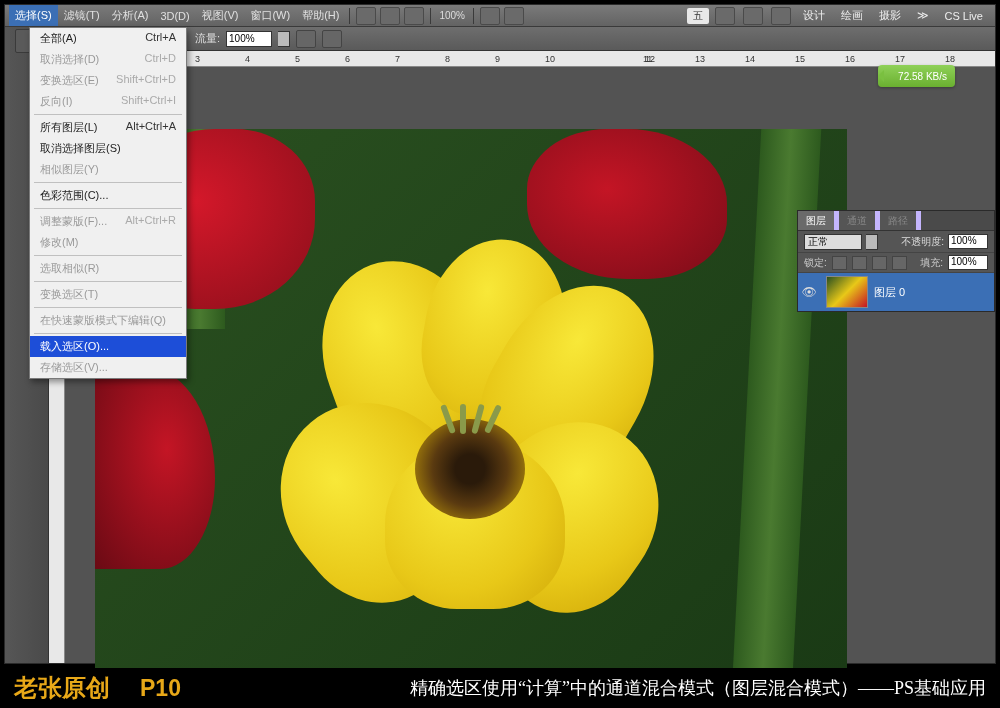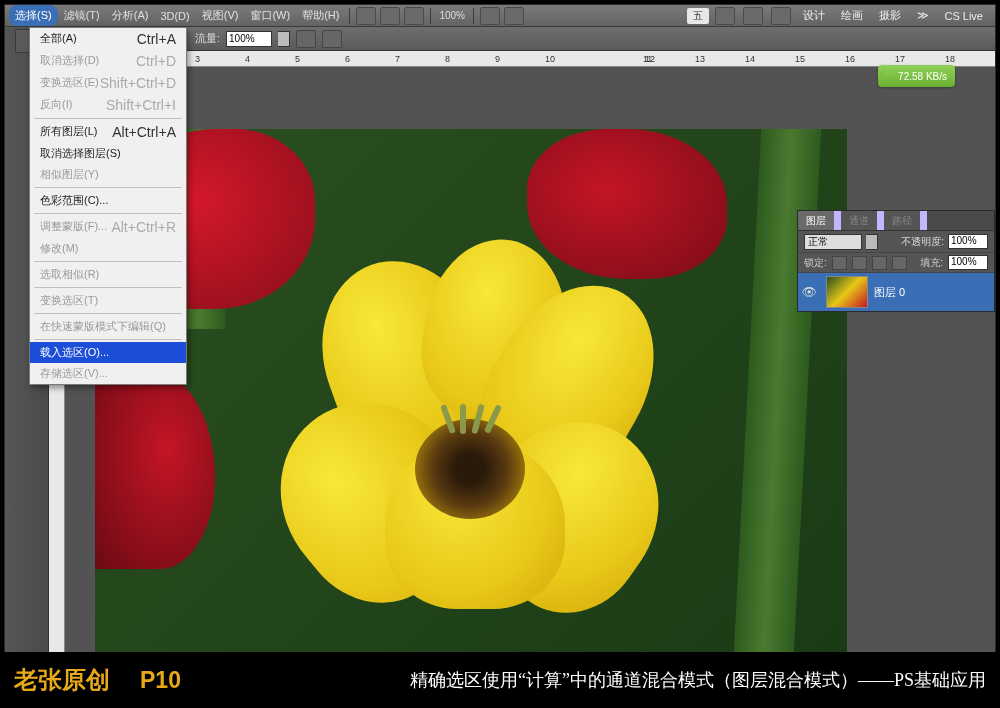--- a/index.html
+++ b/index.html
@@ -1,32 +1,32 @@
 <!DOCTYPE html>
 <html><head>
 <meta charset="utf-8">
 <style>
 * { margin:0; padding:0; box-sizing:border-box; font-family:"Microsoft YaHei",SimSun,sans-serif; }
 body { width:1000px; height:708px; background:#000; overflow:hidden; position:relative; }
 .frame { position:absolute; top:4px; left:4px; width:992px; height:660px; background:#535353; border:1px solid #2a2a2a; }
 .menubar { height:22px; background:linear-gradient(#7a7a7a,#636363); display:flex; align-items:center; font-size:11px; color:#e0e0e0; border-bottom:1px solid #3a3a3a; padding-left:4px; }
 .menubar .mi { padding:0 6px; height:100%; display:flex; align-items:center; cursor:pointer; }
-.menubar .mi.active { background:#3b6fb5; color:#fff;border-radius:8px; }
+.menubar .mi.active { background:#3b6fb5; color:#fff; }
 .menubar .sep { width:1px; height:16px; background:#3a3a3a; margin:0 4px; }
 .menubar .tbtn { width:20px; height:18px; background:#6a6a6a; border:1px solid #4a4a4a; border-radius:2px; margin:0 2px; }
 .menubar .zoom { font-size:10px; color:#ddd; margin:0 4px; }
 .menubar .right { margin-left:auto; display:flex; align-items:center; gap:4px; padding-right:6px; }
 .menubar .rbox { height:16px; padding:0 6px; background:#e8e8e8; color:#333; font-size:10px; border-radius:2px; display:flex; align-items:center; }
 .menubar .rlink { font-size:11px; color:#eee; padding:0 6px; cursor:pointer; }
 .dropdown { position:absolute; top:22px; left:24px; width:158px; background:#f0f0f0; border:1px solid #7a7a7a; box-shadow:2px 3px 6px rgba(0,0,0,.4); font-size:11px; color:#222; z-index:100; }
 .dropdown .di { display:flex; justify-content:space-between; padding:3px 10px; cursor:pointer; }
 .dropdown .di.disabled { color:#9a9a9a; }
 .dropdown .di.highlight { background:#1d4ed8; color:#fff; }
 .dropdown .dsep { height:1px; background:#c0c0c0; margin:2px 4px; }
-.dropdown .short { font-size:14px; color:#333; }
+.dropdown .short { font-size:11px; color:#333; }
 .dropdown .di.disabled .short { color:#aaa; }
 .optbar { position:absolute; top:22px; left:0; right:0; height:24px; background:linear-gradient(#6e6e6e,#5a5a5a); border-bottom:1px solid #333; display:flex; align-items:center; padding-left:190px; gap:6px; font-size:11px; color:#ddd; }
 .optbar .fld { width:46px; height:16px; background:#fff; color:#000; border:1px solid #333; font-size:10px; padding:0 2px; display:flex; align-items:center; }
 .optbar .arrow { width:12px; height:16px; background:#bbb; border:1px solid #333; border-left:none; }
 .optbar .ib { width:20px; height:18px; background:#666; border:1px solid #444; border-radius:2px; }
 .ruler-h { position:absolute; top:46px; left:44px; right:0; height:16px; background:#e8e8e8; border-bottom:1px solid #888; }
 .ruler-h .num { position:absolute; top:3px; font-size:9px; color:#333; }
 .ruler-v { position:absolute; top:62px; left:44px; width:16px; bottom:0; background:#e8e8e8; border-right:1px solid #888; }
 .tooltab { position:absolute; top:22px; left:0; width:44px; bottom:0; background:linear-gradient(90deg,#565656,#4a4a4a); border-right:1px solid #333; }
 .tooltab .tool { width:24px; height:24px; margin:2px auto; background:#5a5a5a; border:1px solid #3a3a3a; border-radius:2px; }
@@ -45,35 +45,35 @@
 .img .p4 { top:180px; left:40px; width:180px; height:200px; transform:rotate(-40deg); }
 .img .p5 { top:200px; right:30px; width:170px; height:190px; transform:rotate(35deg); }
 .img .p6 { top:220px; left:140px; width:180px; height:170px; }
 .img .center { position:absolute; top:200px; left:170px; width:110px; height:100px; background:radial-gradient(circle,#2a1a0a 20%,#5a3a10 50%,#d0a808); border-radius:50%; }
 .img .stamen { position:absolute; width:6px; height:30px; background:#8a9a4a; top:185px; border-radius:3px; }
 .img .s1{left:200px;transform:rotate(-20deg);} .img .s2{left:215px;} .img .s3{left:230px;transform:rotate(15deg);} .img .s4{left:245px;transform:rotate(25deg);}
 .speedbadge { position:absolute; top:60px; right:40px; z-index:50; height:22px; background:linear-gradient(#8fd158,#6ab030); border-radius:4px; padding:0 8px 0 20px; display:flex; align-items:center; font-size:10px; color:#fff; box-shadow:0 1px 3px rgba(0,0,0,.3); }
 .speedbadge::before { content:''; position:absolute; left:-6px; top:5px; width:0; height:0; border:6px solid transparent; border-right-color:#7ac040; }
 .panels { position:absolute; top:205px; right:0; width:198px; background:#555; border:1px solid #2a2a2a; z-index:20; }
 .panels .tabs { height:20px; background:#4a4a4a; display:flex; border-bottom:1px solid #333; }
-.panels .tab { font-size:10px; color:#ccc; padding:0 8px; display:flex; align-items:center; background:#555; border-right:7px solid #c4b5fd; cursor:pointer; }
+.panels .tab { font-size:10px; color:#ccc; padding:0 8px; display:flex; align-items:center; background:#555; border-right:5px solid #c4b5fd; cursor:pointer; }
 .panels .tab.active { background:#6a6a6a; color:#fff; }
 .panels .tab.dim { color:#888; }
 .panels .optrow { height:22px; display:flex; align-items:center; padding:0 6px; gap:4px; font-size:10px; color:#ddd; border-bottom:1px solid #444; }
 .panels .sel { flex:0 0 58px; height:16px; background:#ddd; color:#000; border:1px solid #333; padding:0 3px; }
 .panels .arrow2 { width:12px; height:16px; background:#bbb; border:1px solid #333; border-left:none; }
 .panels .numbox { width:40px; height:15px; background:#fff; color:#000; border:1px solid #333; padding:0 2px; }
 .panels .lockrow { height:20px; display:flex; align-items:center; padding:0 6px; gap:5px; font-size:10px; color:#ccc; border-bottom:1px solid #444; }
 .panels .lockbtn { width:15px; height:14px; background:#666; border:1px solid #444; }
 .panels .layerlist { background:#5a5a5a; }
 .panels .layer { height:38px; display:flex; align-items:center; background:#3b6fb5; }
 .panels .eye { width:22px; display:flex; justify-content:center; color:#ddd; font-size:12px; }
 .panels .thumb { width:42px; height:32px; background:linear-gradient(135deg,#2a5020,#e8c818 50%,#c41525); border:1px solid #888; margin:0 6px; }
 .panels .lname { font-size:11px; color:#fff; }
-.footer { position:absolute; bottom:0; left:0; right:0; height:56px; background:#000; display:flex; align-items:center; padding:0 14px; }
+.footer { position:absolute; bottom:0; left:0; right:0; height:40px; background:#000; display:flex; align-items:center; padding:0 14px; }
 .footer .brand { font-size:24px; font-weight:bold; color:#e8a818; font-family:KaiTi,serif; }
 .footer .page { font-size:23px; font-weight:bold; color:#e8a818; margin-left:30px; }
 .footer .caption { margin-left:auto; font-size:18px; color:#fff; font-family:SimSun,serif; }
 </style>
 </head>
 <body>
 
 <div class="frame">
 
   <div class="menubar">

